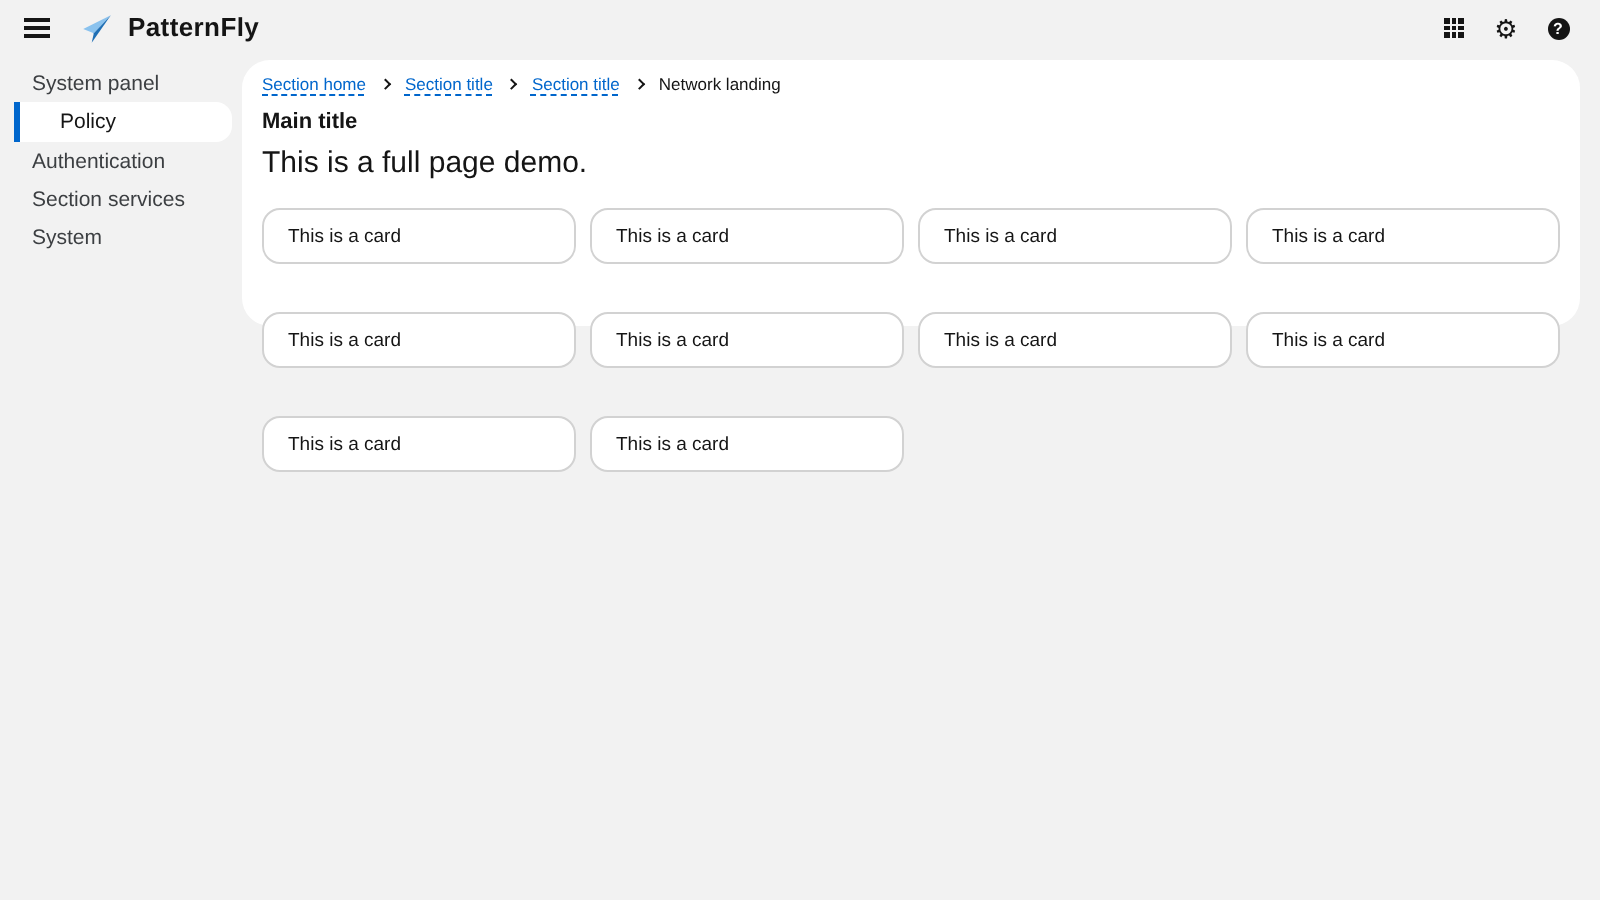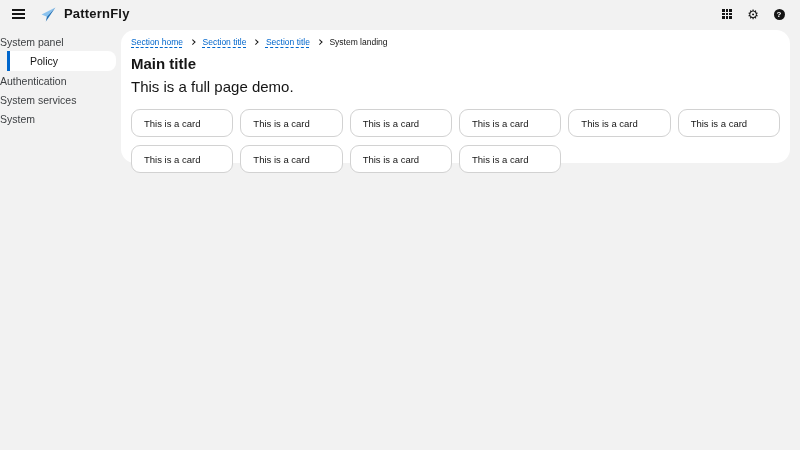--- a/index.html
+++ b/index.html
@@ -36,21 +36,21 @@
   .gear-glyph { font-size: 13px; line-height: 1; color: var(--text, #151515); }
   .help-circle {
     width: 11px; height: 11px; border-radius: 50%; background: var(--text, #151515);
     color: #fff; font-size: 8px; font-weight: bold; line-height: 11px; text-align: center;
   }
 
   
   .sidebar { position: absolute; top: 28px; left: 0; width: 121px; height: 422px; padding-top: 4px; }
   .nav-item {
     height: 19px; display: flex; align-items: center;
-    font-size: 10.5px; color: #3c3f42; cursor: pointer;
+    padding-left: 16px; font-size: 10.5px; color: #3c3f42; cursor: pointer;
   }
   .nav-item.selected {
     background: #ffffff; color: var(--text, #151515);
     margin-left: 7px; margin-right: 5px; height: 20px;
     padding-left: 20px;
     border-left: 3px solid var(--accent, #0066cc);
     border-radius: 0 8px 8px 0;
   }
 
   
@@ -63,25 +63,25 @@
   .breadcrumb a {
     color: var(--link, #0066cc); cursor: pointer;
     text-decoration: underline dashed; text-decoration-thickness: 1px; text-underline-offset: 2px;
   }
   .crumb-current { color: var(--text, #151515); }
   .crumb-sep {
     width: 3.5px; height: 3.5px; flex: none;
     border-right: 1.4px solid var(--text, #151515); border-top: 1.4px solid var(--text, #151515);
     transform: rotate(45deg); margin: 0 1px;
   }
-  .page-title { font-size: 15px; font-weight: bold; color: var(--text, #151515); margin-top: 8px; }
+  .page-title { font-size: 11px; font-weight: bold; color: var(--text, #151515); margin-top: 8px; }
   .page-desc { font-size: 15px; color: var(--text, #151515); margin-top: 6px; }
   .cards-grid {
     margin-top: 14px;
-    display: grid; grid-template-columns: repeat(6, 1fr); grid-auto-rows: 28px; gap: 8px 7px;
+    display: grid; grid-template-columns: repeat(4, 1fr); grid-auto-rows: 28px; gap: 24px 7px;
   }
   .card {
     background: var(--panel-bg, #ffffff); border: 1px solid var(--card-border, #d2d2d2);
     border-radius: 9px; display: flex; align-items: center; padding-left: 12px;
     font-size: 9.5px; color: var(--text, #151515);
   }
 </style>
 </head>
 <body style="--accent: #0066cc; --link: #0066cc; --text: #151515; --page-bg: #f2f2f2; --chrome-bg: #f2f2f2; --panel-bg: #ffffff; --card-border: #d2d2d2;">
 
@@ -120,33 +120,33 @@
     <button class="icon-btn" aria-label="Help">
       <span class="help-circle">?</span>
     </button>
   </div>
 </header>
 
 <nav class="sidebar" id="sidebar-nav">
     <div class="nav-item">System panel</div>
     <div class="nav-item selected">Policy</div>
     <div class="nav-item">Authentication</div>
-    <div class="nav-item">System services</div>
+    <div class="nav-item">Section services</div>
     <div class="nav-item">System</div>
   </nav>
 
 <main class="content-panel">
   <nav class="breadcrumb" id="breadcrumb">
       <a class="crumb-link">Section home</a>
       <span class="crumb-sep"></span>
       <a class="crumb-link">Section title</a>
       <span class="crumb-sep"></span>
       <a class="crumb-link">Section title</a>
       <span class="crumb-sep"></span>
-      <span class="crumb-current">System landing</span>
+      <span class="crumb-current">Network landing</span>
     </nav>
   <h1 class="page-title">Main title</h1>
   <p class="page-desc">This is a full page demo.</p>
   <div class="cards-grid" id="cards-grid">
       <div class="card">
         <span>This is a card</span>
       </div>
       <div class="card">
         <span>This is a card</span>
       </div>

